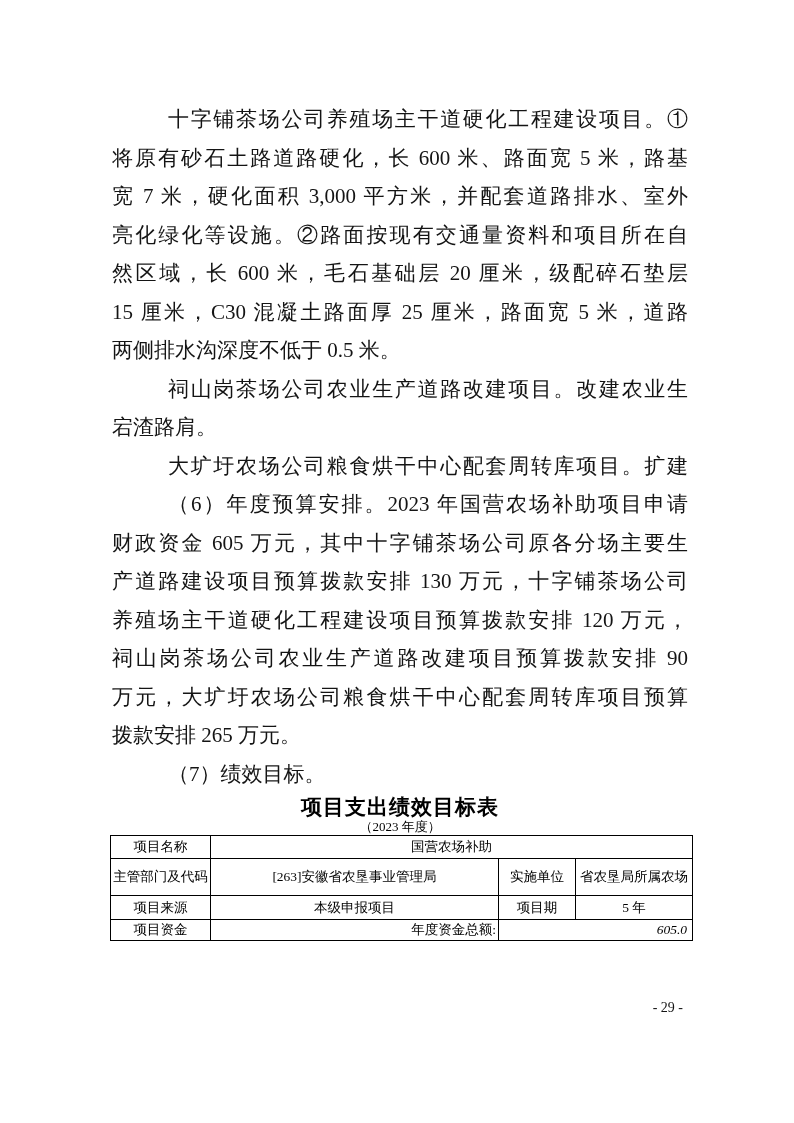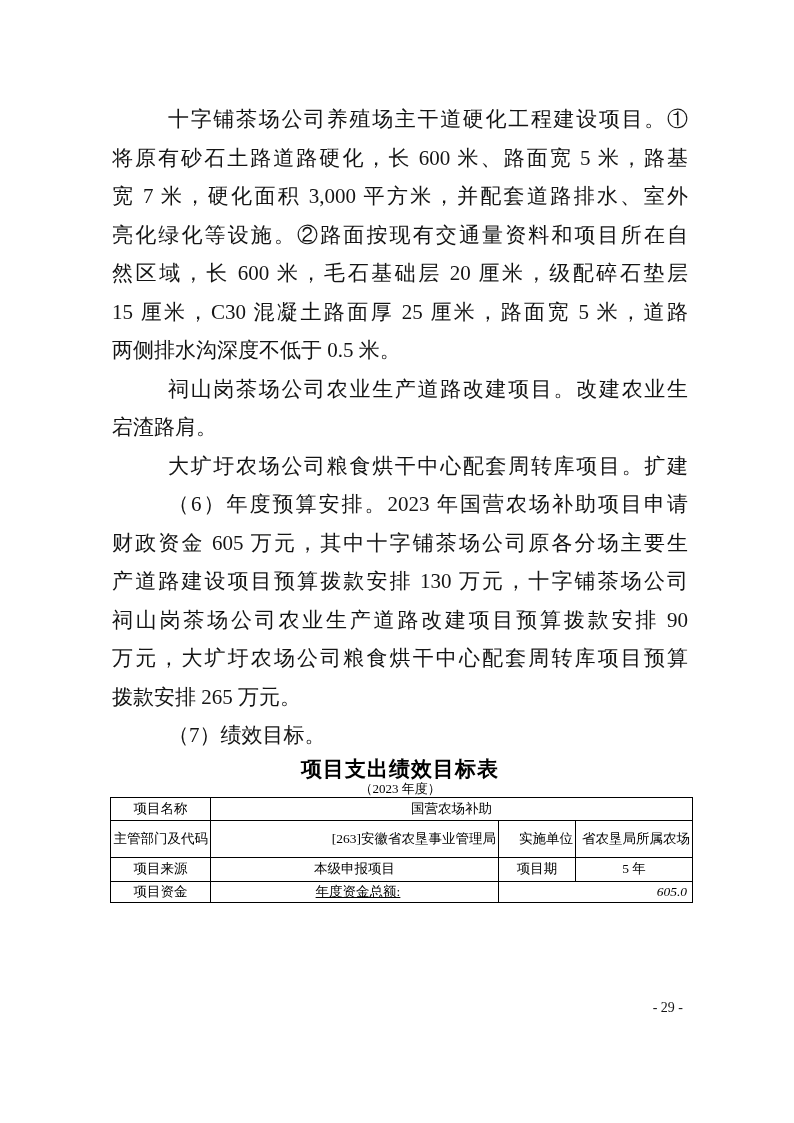--- a/index.html
+++ b/index.html
@@ -61,24 +61,24 @@
     border: 1px solid #000;
     font-size: 13.5px;
     line-height: 16px;
     text-align: center;
     vertical-align: middle;
     padding: 1px 2px;
     overflow: hidden;
     color: #000;
   }
   .perf tr.r1 td { height: 20px; margin-top: 16px; }
-  .perf tr.r2 td { height: 34px; text-align: right; }
+  .perf tr.r2 td { height: 34px; }
   .perf tr.r3 td { height: 21px; }
   .perf tr.r4 td { height: 18px; }
-  .perf td.lft { text-align: center; padding-left: 9px; text-decoration: underline; }
+  .perf td.lft { text-align: right; padding-left: 9px; }
   .perf td.rgt { text-align: right; padding-right: 5px; font-style: italic; }
 
   .footer {
     position: absolute;
     top: 1000px;
     right: 111px;
     font-size: 14px;
     line-height: 16px;
     color: #141414;
   }
@@ -95,20 +95,21 @@
     <div class="bl full">亮化绿化等设施。②路面按现有交通量资料和项目所在自</div>
     <div class="bl full">然区域，长 600 米，毛石基础层 20 厘米，级配碎石垫层</div>
     <div class="bl full">15 厘米，C30 混凝土路面厚 25 厘米，路面宽 5 米，道路</div>
     <div class="bl">两侧排水沟深度不低于 0.5 米。</div>
     <div class="bl full ind">祠山岗茶场公司农业生产道路改建项目。改建农业生</div>
     <div class="bl">宕渣路肩。</div>
     <div class="bl full ind">大圹圩农场公司粮食烘干中心配套周转库项目。扩建</div>
     <div class="bl full ind">（6）年度预算安排。2023 年国营农场补助项目申请</div>
     <div class="bl full">财政资金 605 万元，其中十字铺茶场公司原各分场主要生</div>
     <div class="bl full">产道路建设项目预算拨款安排 130 万元，十字铺茶场公司</div>
+    <div class="bl full">养殖场主干道硬化工程建设项目预算拨款安排 120 万元，</div>
     <div class="bl full">祠山岗茶场公司农业生产道路改建项目预算拨款安排 90</div>
     <div class="bl full">万元，大圹圩农场公司粮食烘干中心配套周转库项目预算</div>
     <div class="bl">拨款安排 265 万元。</div>
     <div class="bl ind">（7）绩效目标。</div>
 
     <div class="tbl-title">项目支出绩效目标表</div>
     <div class="tbl-subtitle">（2023 年度）</div>
 
     <table class="perf">
       <colgroup>

